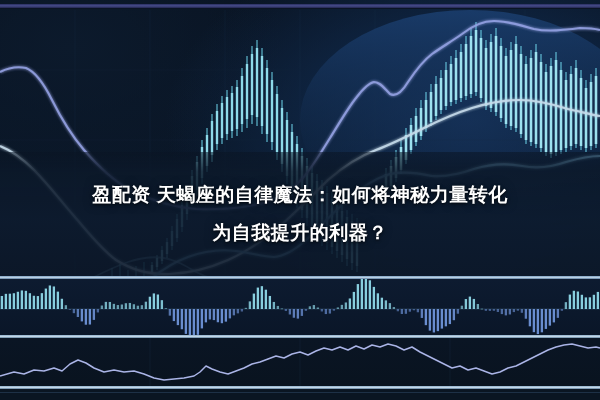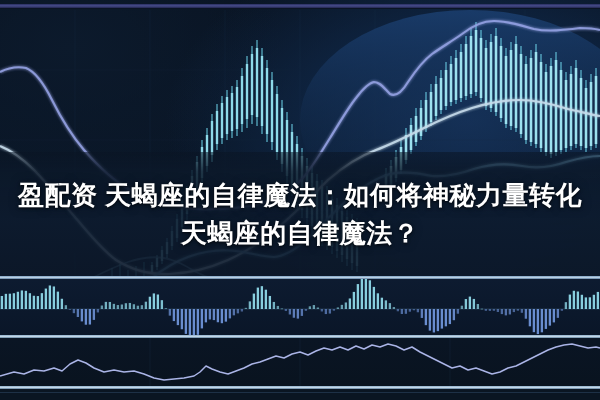--- a/index.html
+++ b/index.html
@@ -52,21 +52,21 @@
   
   #headline{
     position:absolute;left:0;top:158px;width:600px;height:112px;
     display:flex;flex-direction:column;align-items:center;justify-content:center;
     gap:4px;
     z-index:6;
     pointer-events:none;
   }
   .hl-line{
     color:#ffffff;
-    font-size:26px;
+    font-size:19px;
     font-weight:bold;
     letter-spacing:.5px;
     line-height:34px;
     white-space:nowrap;
     text-shadow:0 1px 3px rgba(0,0,0,.75), 0 0 10px rgba(6,16,28,.8);
   }
 </style>
 </head>
 <body>
 
@@ -498,16 +498,16 @@
   <div class="rule" id="rule-top-thin"></div>
   <div class="rule" id="rule-macd-top"></div>
   <div class="rule" id="rule-macd-bot"></div>
   <div class="rule rule-foot"></div>
   <div class="rule" id="rule-bottom"></div>
   <div class="rule" id="rule-bottom2"></div>
 
   <div id="text-scrim"></div>
   <div id="headline">
     <div class="hl-line">盈配资 天蝎座的自律魔法：如何将神秘力量转化</div>
-    <div class="hl-line">天蝎座的自律魔法？</div>
+    <div class="hl-line">为自我提升的利器？</div>
   </div>
 
 </div>
 
 </body></html>

